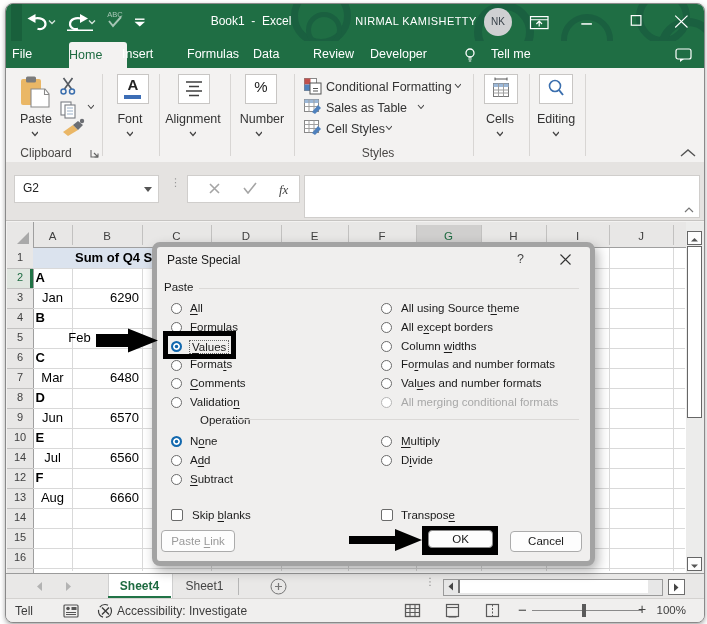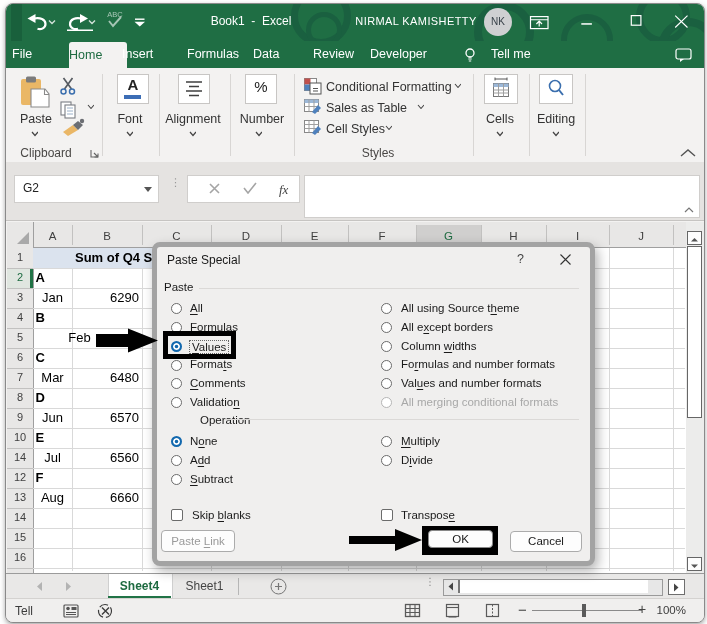--- a/index.html
+++ b/index.html
@@ -431,20 +431,21 @@
   <svg class="ab" style="left:57px;top:4px;" width="17" height="15">
     <rect x="1" y="2" width="14" height="12" rx="1" fill="none" stroke="#555" stroke-width="1.2"></rect>
     <circle cx="5" cy="5.5" r="1.8" fill="#555"></circle>
     <rect x="8.5" y="4" width="5" height="3" fill="#555"></rect>
     <path d="M 3 9.5 l 10 0 M 3 11.5 l 10 0" stroke="#555" stroke-width="1"></path>
   </svg>
   <svg class="ab" style="left:90px;top:3px;" width="18" height="18">
     <circle cx="9" cy="9" r="6.5" fill="none" stroke="#3c3c3c" stroke-width="1.2" stroke-dasharray="9 3"></circle>
     <path d="M 6 12.5 L 13 5.5 M 13 12.5 L 6 5.5" stroke="#3c3c3c" stroke-width="1.4"></path>
   </svg>
+  <div class="ab" style="left:111px;top:5px;font-size:12px;color:#3c3c3c;">Accessibility: Investigate</div>
 
   <svg class="ab" style="left:398px;top:4px;" width="18" height="16">
     <rect x="1.5" y="1.5" width="14" height="12" fill="none" stroke="#5a5a5a" stroke-width="1.3"></rect>
     <path d="M 1.5 5.5 l 14 0 M 1.5 9.5 l 14 0 M 6 1.5 l 0 12 M 11 1.5 l 0 12" stroke="#5a5a5a" stroke-width="1.1"></path>
   </svg>
   <svg class="ab" style="left:438px;top:4px;" width="18" height="16">
     <rect x="2.5" y="1.5" width="12" height="12" fill="none" stroke="#5a5a5a" stroke-width="1.2"></rect>
     <path d="M 2.5 4.5 l 12 0" stroke="#5a5a5a" stroke-width="1.1"></path>
     <path d="M 4.5 14.5 l 8 0" stroke="#9a9a9a" stroke-width="1"></path>
   </svg>

